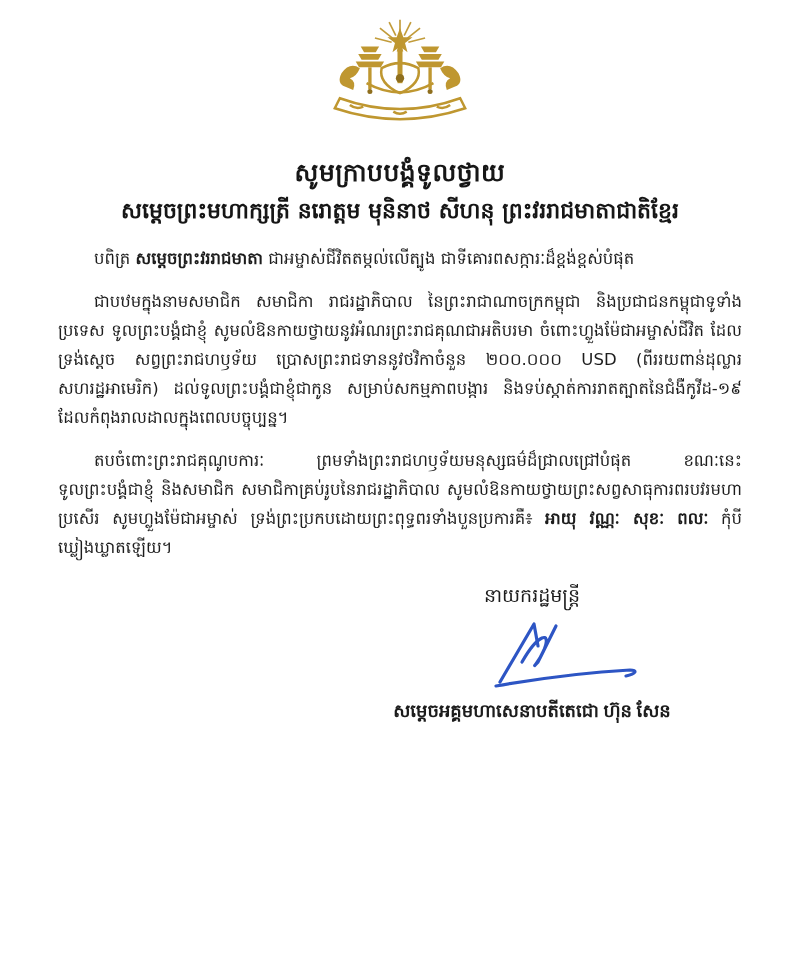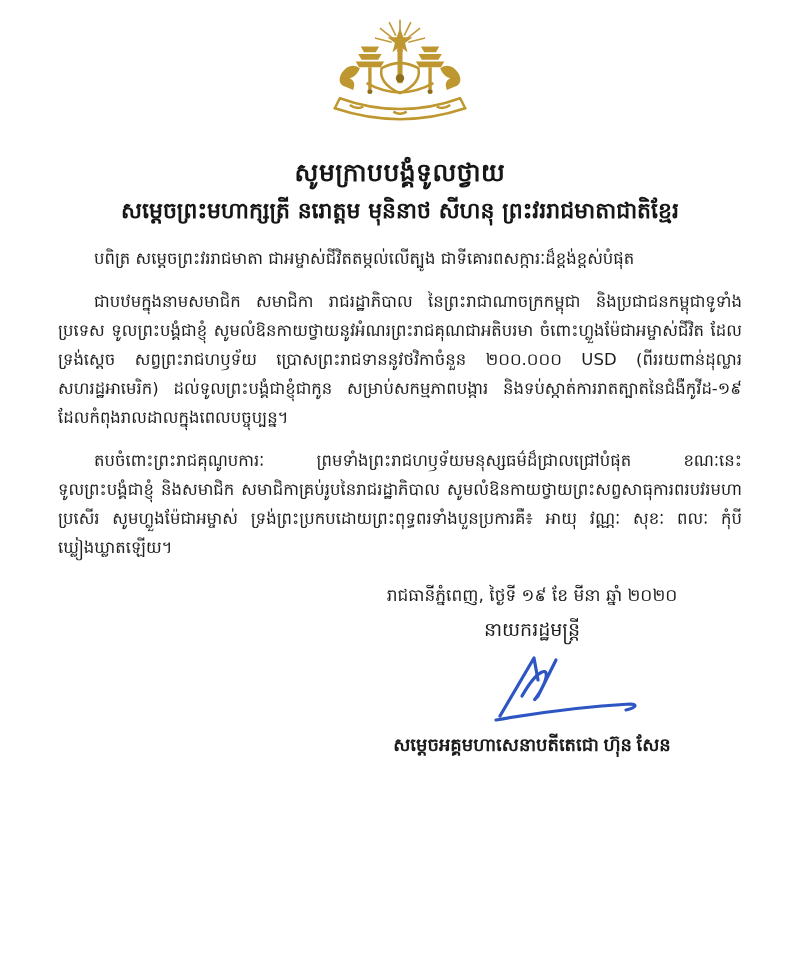--- a/index.html
+++ b/index.html
@@ -29,21 +29,21 @@
   .body-block{
     margin:16px 58px 0 58px;
     font-size:16.5px;
     line-height:29px;
     text-align:justify;
   }
   .body-block p{
     margin:0 0 14px 0;
     text-indent:36px;
   }
-  .b{font-weight:400;}
+  .b{font-weight:700;}
   .closing-block{
     width:480px;
     margin:18px 28px 0 auto;
     text-align:center;
     font-size:17px;
     line-height:30px;
   }
   .signer-title{
     font-weight:400;
     font-size:19px;
@@ -118,21 +118,20 @@
   <div class="body-block">
     <p><span>បពិត្រ </span><span class="b">សម្តេចព្រះវររាជមាតា</span><span> ជាអម្ចាស់ជីវិតតម្កល់លើត្បូង ជាទីគោរពសក្ការៈដ៏ខ្ពង់ខ្ពស់បំផុត</span></p>
 
     <p><span>ជាបឋមក្នុងនាមសមាជិក សមាជិកា រាជរដ្ឋាភិបាល នៃព្រះរាជាណាចក្រកម្ពុជា និងប្រជាជនកម្ពុជាទូទាំងប្រទេស ទូលព្រះបង្គំជាខ្ញុំ សូមលំឱនកាយថ្វាយនូវអំណរព្រះរាជគុណជាអតិបរមា ចំពោះហ្លួងម៉ែជាអម្ចាស់ជីវិត ដែលទ្រង់ស្តេច សព្វព្រះរាជហឫទ័យ ប្រោសព្រះរាជទាននូវថវិកាចំនួន ២០០.០០០ USD (ពីររយពាន់ដុល្លារសហរដ្ឋអាមេរិក) ដល់ទូលព្រះបង្គំជាខ្ញុំជាកូន សម្រាប់សកម្មភាពបង្ការ និងទប់ស្កាត់ការរាតត្បាតនៃជំងឺកូវីដ-១៩ ដែលកំពុងរាលដាលក្នុងពេលបច្ចុប្បន្ន។</span></p>
 
     <p><span>តបចំពោះព្រះរាជគុណូបការៈ ព្រមទាំងព្រះរាជហឫទ័យមនុស្សធម៌ដ៏ជ្រាលជ្រៅបំផុត ខណៈនេះទូលព្រះបង្គំជាខ្ញុំ និងសមាជិក សមាជិកាគ្រប់រូបនៃរាជរដ្ឋាភិបាល សូមលំឱនកាយថ្វាយព្រះសព្វសាធុការពរបវរមហាប្រសើរ សូមហ្លួងម៉ែជាអម្ចាស់ ទ្រង់ព្រះប្រកបដោយព្រះពុទ្ធពរទាំងបួនប្រការគឺ៖ </span><span class="b">អាយុ វណ្ណៈ សុខៈ ពលៈ</span><span> កុំបីឃ្លៀងឃ្លាតឡើយ។</span></p>
 
   </div>
 
   <div class="closing-block">
-    <div>រាជធានីភ្នំពេញ, ថ្ងៃទី ១៩ ខែ មីនា ឆ្នាំ ២០២០</div>
     <div class="signer-title">នាយករដ្ឋមន្ត្រី</div>
 
     <div class="signature-wrap">
       <svg width="180" height="78" viewBox="0 0 180 78" aria-hidden="true">
         <g fill="none" stroke="#2d55c4" stroke-width="3.2" stroke-linecap="round" stroke-linejoin="round">
 
           <path d="M28 66 L62 8 L66 30"></path>
 
           <path d="M50 46 C66 18 80 14 72 34 C66 48 58 54 66 46 L84 10"></path>
 

